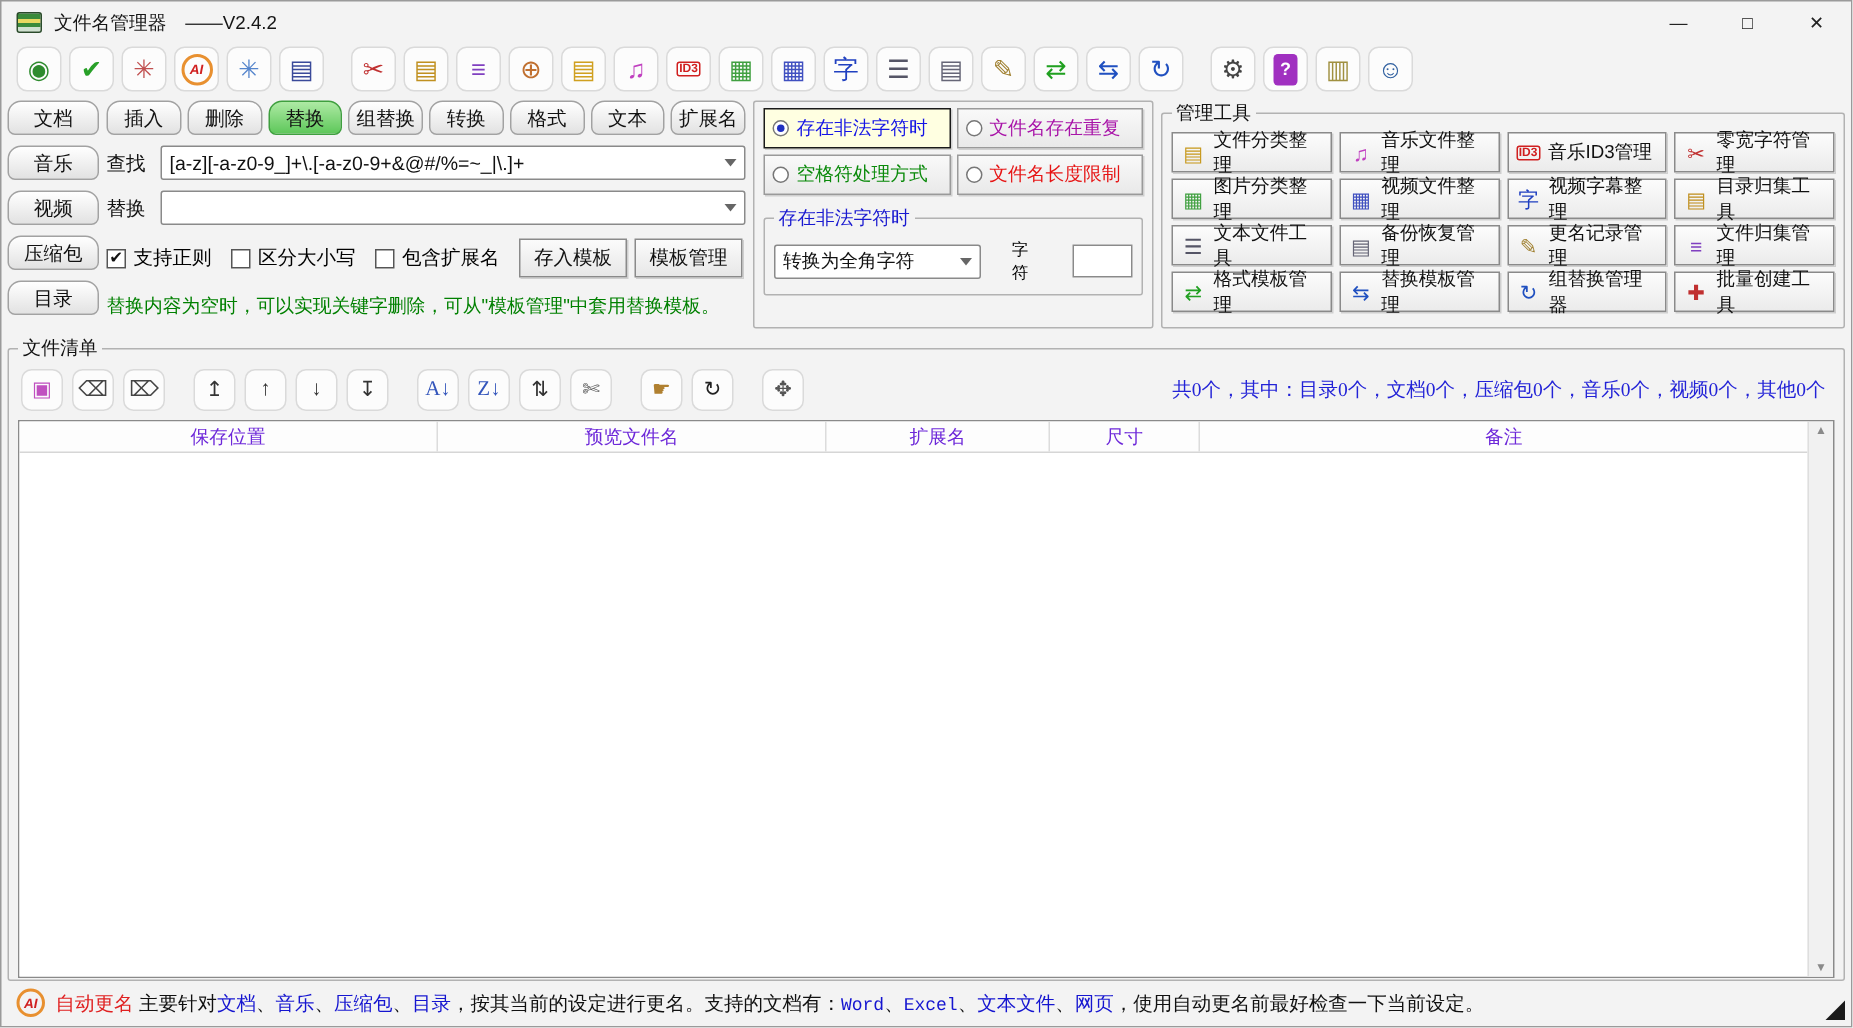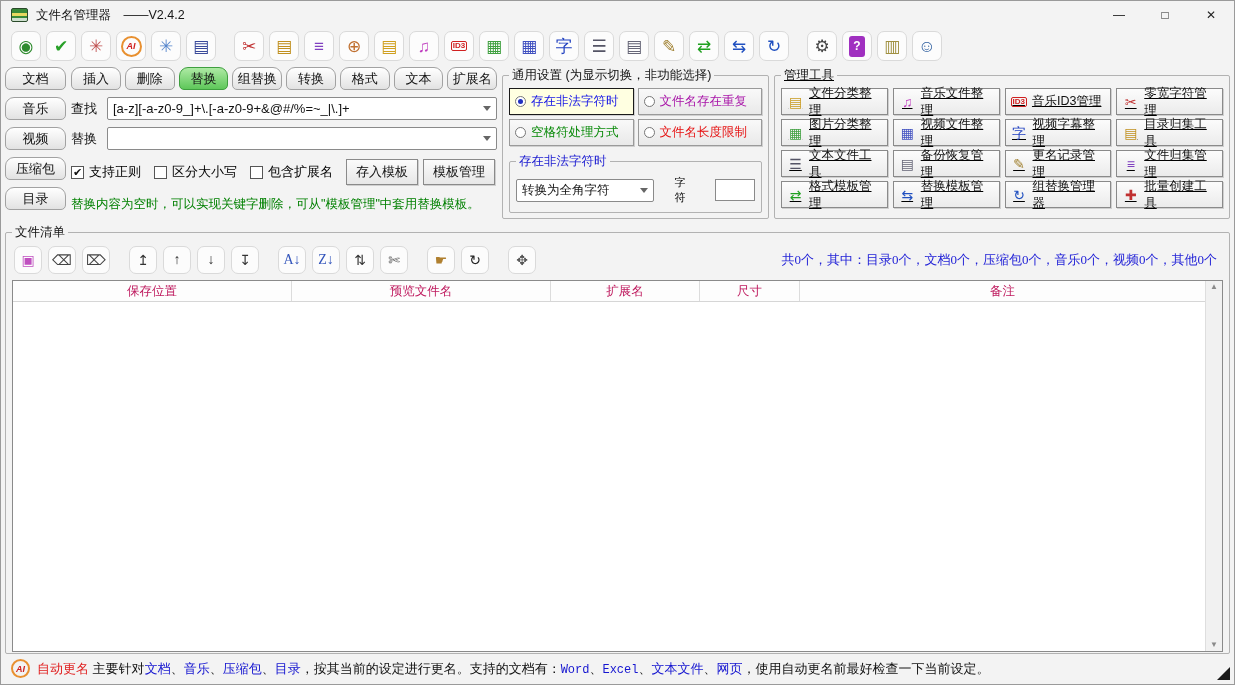--- a/index.html
+++ b/index.html
@@ -60,36 +60,36 @@
   .radio .dot { width:5px; height:5px; border-radius:50%; background:#2030c0; }
   .sub-fieldset { margin-top:7px; }
   .sub-fieldset legend { color:#1818d0; }
   .sub-row { display:flex; align-items:center; gap:20px; padding:2px 0 3px; }
   .mode-select { width:148px; height:23px; border:1px solid #8a8a8a; background:#fff; font-size:12.5px;
     display:flex; align-items:center; padding-left:5px; border-radius:2px; color:#111; }
   .mode-select .combo-arrow { margin-left:auto; }
   .char-label { font-size:11px; }
   .char-input { width:40px; height:22px; border:1px solid #8a8a8a; background:#fff; font-size:13px; font-family:inherit; padding:0 3px; }
 
-  .tools-fieldset { flex:1;text-decoration:underline; }
+  .tools-fieldset { flex:1; }
   .tools-grid { display:grid; grid-template-columns:repeat(4,1fr); gap:4px 5px; margin-top:1px; }
   .tool-btn { height:27px; border:1px solid #8a8a8a; background:linear-gradient(#fcfcfc,#ebebeb);
     display:flex; align-items:center; gap:5px; padding:0 5px; font-size:12.5px; box-shadow:1px 1px 0 #cfcfcf; color:#111; }
   .tool-icon { width:17px; text-align:center; font-size:14px; flex:0 0 auto; line-height:1; }
   .tool-icon.small-glyph { font-size:8px; font-weight:bold; border:1px solid currentColor; border-radius:2px; width:auto; padding:0 1px; }
 
   
   .file-fieldset { margin:5px 4px 0; height:430px;font-family:Liberation Serif, serif; }
   .fl-toolbar { display:flex; align-items:center; gap:6px; padding:2px 2px 6px; }
   .fl-btn { width:28px; height:28px; border:1px solid #dadada; border-radius:7px; background:#fcfcfc;
     display:grid; place-items:center; font-size:14px; flex:0 0 auto; }
   .fl-stats { margin-left:auto; color:#2323d7; font-size:13px; padding-right:4px; white-space:nowrap; }
   .list-box { position:relative; border:1px solid #8a8a8a; background:#fff; height:372px; }
   .header-row { display:flex; height:21px; border-bottom:1px solid #d6d6d6; background:#fdfdfd; font-size:12.5px; margin-right:17px; }
-  .hcol { display:flex; align-items:center; justify-content:center; border-right:1px solid #dcdcdc; color:#be185d; }
+  .hcol { display:flex; align-items:center; justify-content:center; border-right:1px solid #dcdcdc; color:#6d28d9; }
   .c1{width:279px;} .c2{width:253px;} .c3{width:259px;} .c4{width:149px;} .c5{width:100px;} .c6{flex:1; border-right:none;}
   .list-body { height:349px; background:#fff; }
   .vscroll { position:absolute; right:0; top:0; bottom:0; width:17px; background:#f1f1f1; border-left:1px solid #dedede;
     display:flex; flex-direction:column; justify-content:space-between; align-items:center; padding:2px 0; }
   .scroll-btn { font-size:8px; color:#8a8a8a; line-height:1; }
 
   
   .statusbar { display:flex; align-items:center; gap:7px; padding:5px 10px 0; font-size:13px; }
   .ai-badge { width:19px; height:19px; border:2px solid #e89030; border-radius:50%; color:#d02020;
     font-weight:bold; font-style:italic; font-size:9px; display:grid; place-items:center; flex:0 0 auto; }
@@ -251,21 +251,20 @@
           <span>包含扩展名</span>
         </div>
         <div class="btn">存入模板</div>
         <div class="btn">模板管理</div>
       </div>
 
       <div class="hint">替换内容为空时，可以实现关键字删除，可从"模板管理"中套用替换模板。</div>
     </div>
 
     <fieldset class="gs-fieldset">
-      <legend>通用设置 (为显示切换，非功能选择)</legend>
       <div class="gs-grid">
         <div class="gs-opt selected">
           <span class="radio">
               <span class="dot"></span>
             </span>
           <span style="color: rgb(20, 20, 230);">存在非法字符时</span>
         </div>
         <div class="gs-opt">
           <span class="radio"></span>
           <span style="color: rgb(168, 20, 168);">文件名存在重复</span>

